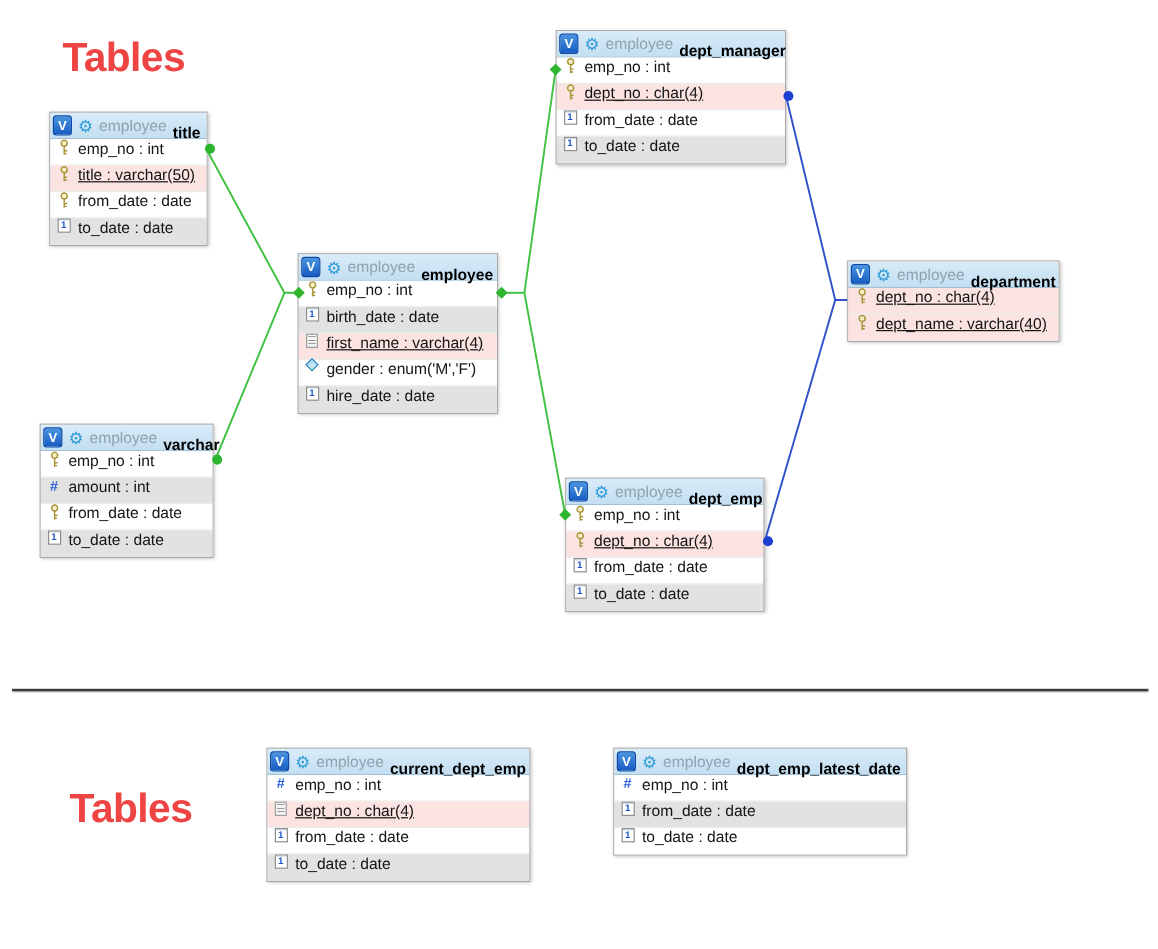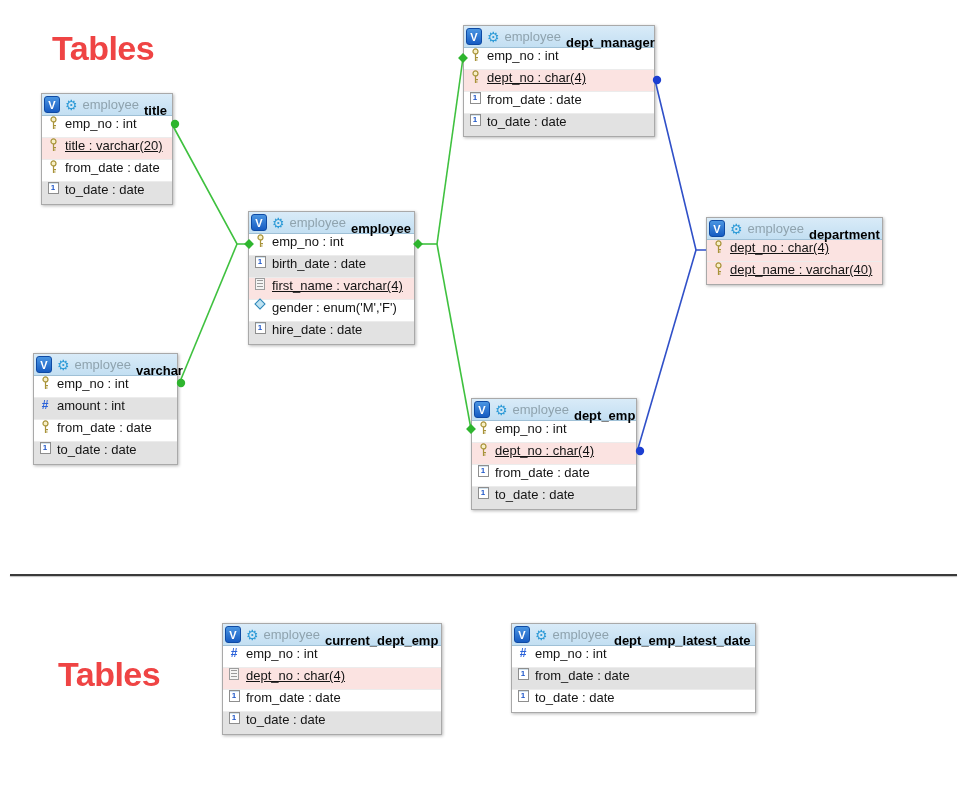--- a/index.html
+++ b/index.html
@@ -68,21 +68,21 @@
           </span>
           <span>emp_no : int</span>
         </div>
         <div class="row bg-pink">
           <span class="ic">
             <svg width="9" height="14" viewBox="0 0 9 14">
               <circle cx="4.5" cy="3.4" r="2.5" fill="#f7efc6" stroke="#a89339" stroke-width="1.2"></circle>
               <path d="M4.5 5.9 V13 M4.5 9.6 H7 M4.5 12 H6.6" stroke="#a89339" stroke-width="1.2" fill="none"></path>
             </svg>
           </span>
-          <span>title : varchar(20)</span>
+          <span>title : varchar(50)</span>
         </div>
         <div class="row bg-white">
           <span class="ic">
             <svg width="9" height="14" viewBox="0 0 9 14">
               <circle cx="4.5" cy="3.4" r="2.5" fill="#f7efc6" stroke="#a89339" stroke-width="1.2"></circle>
               <path d="M4.5 5.9 V13 M4.5 9.6 H7 M4.5 12 H6.6" stroke="#a89339" stroke-width="1.2" fill="none"></path>
             </svg>
           </span>
           <span>from_date : date</span>
         </div>

